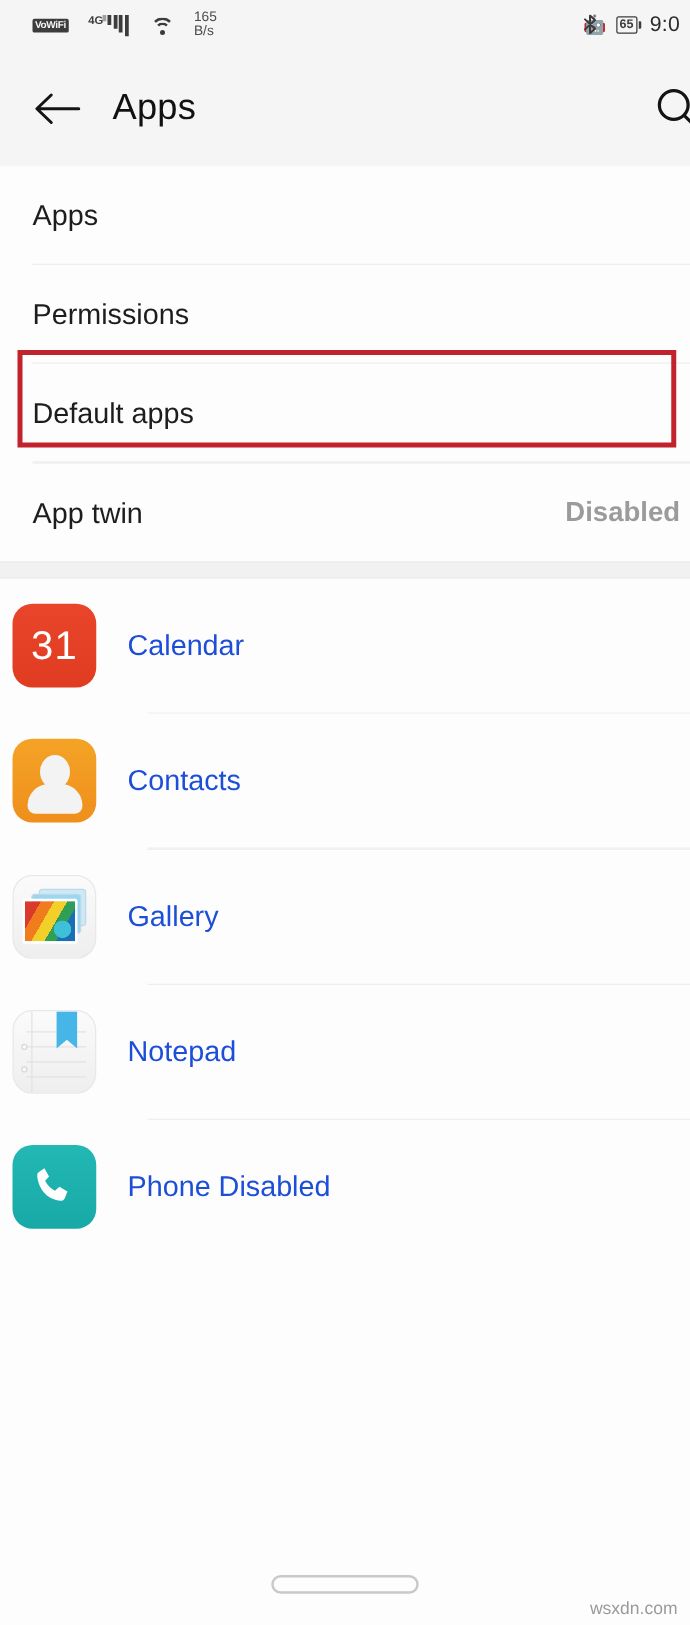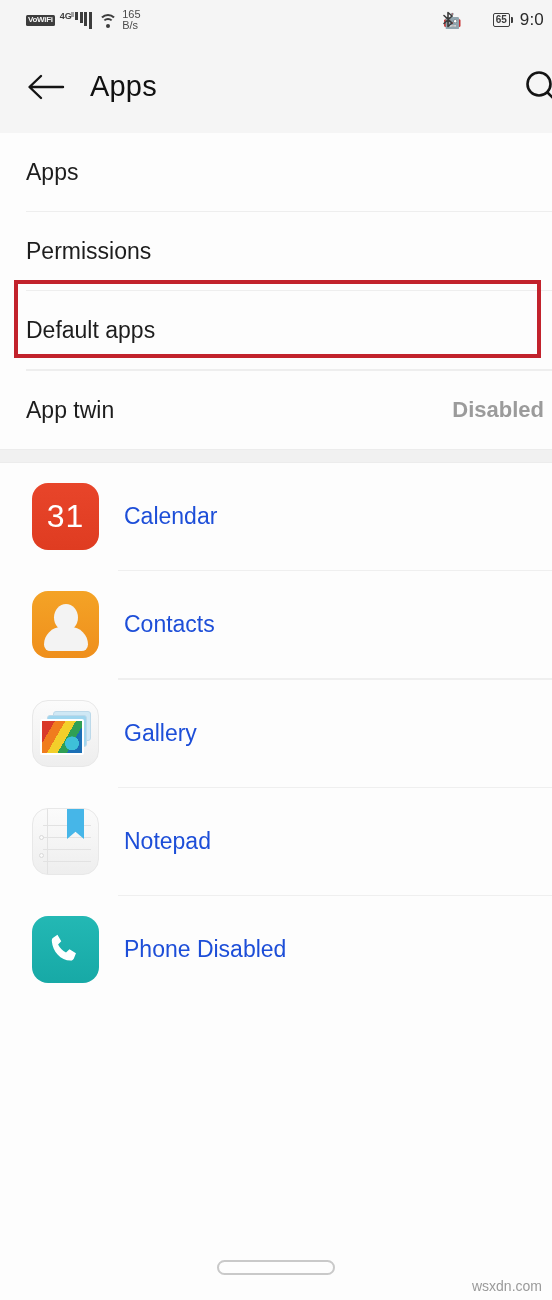--- a/index.html
+++ b/index.html
@@ -9,21 +9,21 @@
     font-family:"Liberation Sans", sans-serif;
     overflow:hidden;
   }
   .screen { position:relative; width:552px; height:1300px; background:#fdfdfd; }
 
   
   .statusbar {
     position:relative; height:40px; background:#f5f5f5;
     display:flex; align-items:center; padding:0 8px 0 26px;
   }
-  .sb-left { display:flex; align-items:center; gap:5px; }
+  .sb-left { display:flex; align-items:center; gap:16px; }
   .sb-right { margin-left:auto; display:flex; align-items:center; gap:7px; }
   .vowifi {
     background:#3c3c3c; color:#f5f5f5; font-size:8px; font-weight:bold;
     letter-spacing:-0.3px; padding:1.5px 2px; border-radius:1.5px;
     line-height:1; font-family:"Liberation Sans", sans-serif;
   }
   .sig { display:flex; align-items:flex-start; position:relative; padding-left:11px; }
   .sig .g4 { position:absolute; left:0; top:-1px; font-size:9px; color:#3c3c3c; font-weight:bold; }
   .sig i { display:block; width:3px; margin-right:1.5px; background:#3c3c3c; }
   .sig i:nth-child(2){height:5px;opacity:.45}
@@ -33,21 +33,21 @@
   .sig i:nth-child(6){height:17px}
   .wifi { position:relative; width:19px; height:15px; }
   .wifi span { position:absolute; left:50%; transform:translateX(-50%); border:2px solid #3c3c3c;
       border-bottom-color:transparent; border-left-color:transparent; border-right-color:transparent;
       border-radius:50%; }
   .wifi .a1 { width:19px; height:19px; top:1px; }
   .wifi .a2 { width:12px; height:12px; top:5px; }
   .wifi .dot { width:4px; height:4px; background:#3c3c3c; border:none; border-radius:50%; top:11px; }
   .rate { font-size:11px; line-height:11px; color:#4a4a4a; text-align:left; }
   .bt { font-size:15px; color:#3c3c3c; line-height:1; }
-  .batt { display:flex; align-items:center;margin-left:24px; }
+  .batt { display:flex; align-items:center; }
   .batt .body { border:1.5px solid #3c3c3c; border-radius:2px; padding:0 2px;
       font-size:10px; font-weight:bold; color:#3c3c3c; line-height:12px; }
   .batt .cap { width:2px; height:6px; background:#3c3c3c; margin-left:1px; border-radius:0 1px 1px 0; }
   .clock { font-size:17px; color:#2b2b2b; letter-spacing:.2px; }
 
   
   .appbar {
     height:93px; background:#f5f5f5;
     display:flex; align-items:center; padding-left:26px; position:relative;
   }
@@ -65,21 +65,21 @@
   }
   .row .label { font-size:23px; color:#1d1d1d; }
   .row .value { margin-left:auto; font-size:22px; color:#9b9b9b; margin-right:-18px;font-weight:bold; }
   .divider { height:1px; background:#eeeeee; margin-left:26px; }
 
   
   .gap { height:14px; background:#f1f1f1; border-top:1px solid #ececec; border-bottom:1px solid #ececec; }
   .section-header { padding:26px 26px 14px 26px; font-size:18px; color:#8c8c8c; letter-spacing:1.1px; }
 
   
-  .app-row { position:relative; height:107px; display:flex; align-items:center; padding-left:32px; cursor:pointer; }
+  .app-row { position:relative; height:107px; display:flex; align-items:center; padding-left:10px; cursor:pointer; }
   .app-name { font-size:23px; color:#1d4ed8; margin-left:25px; }
   .app-divider { height:1px; background:#efefef; margin-left:118px; }
   .icon { width:67px; height:67px; border-radius:16px; flex:0 0 auto; position:relative; overflow:hidden; }
 
   .icon-calendar { background:linear-gradient(#e8452a,#df3c21); display:flex; align-items:center; justify-content:center;
       color:#fff; font-size:32px; letter-spacing:1px; }
   .icon-contacts { background:linear-gradient(#f4a326,#ef8f1c); display:flex; align-items:flex-end; justify-content:center; }
   .icon-contacts .head { position:absolute; top:13px; left:50%; transform:translateX(-50%);
       width:24px; height:27px; background:#f3f3f3; border-radius:50%; }
   .icon-contacts .body { position:absolute; bottom:7px; left:50%; transform:translateX(-50%);

